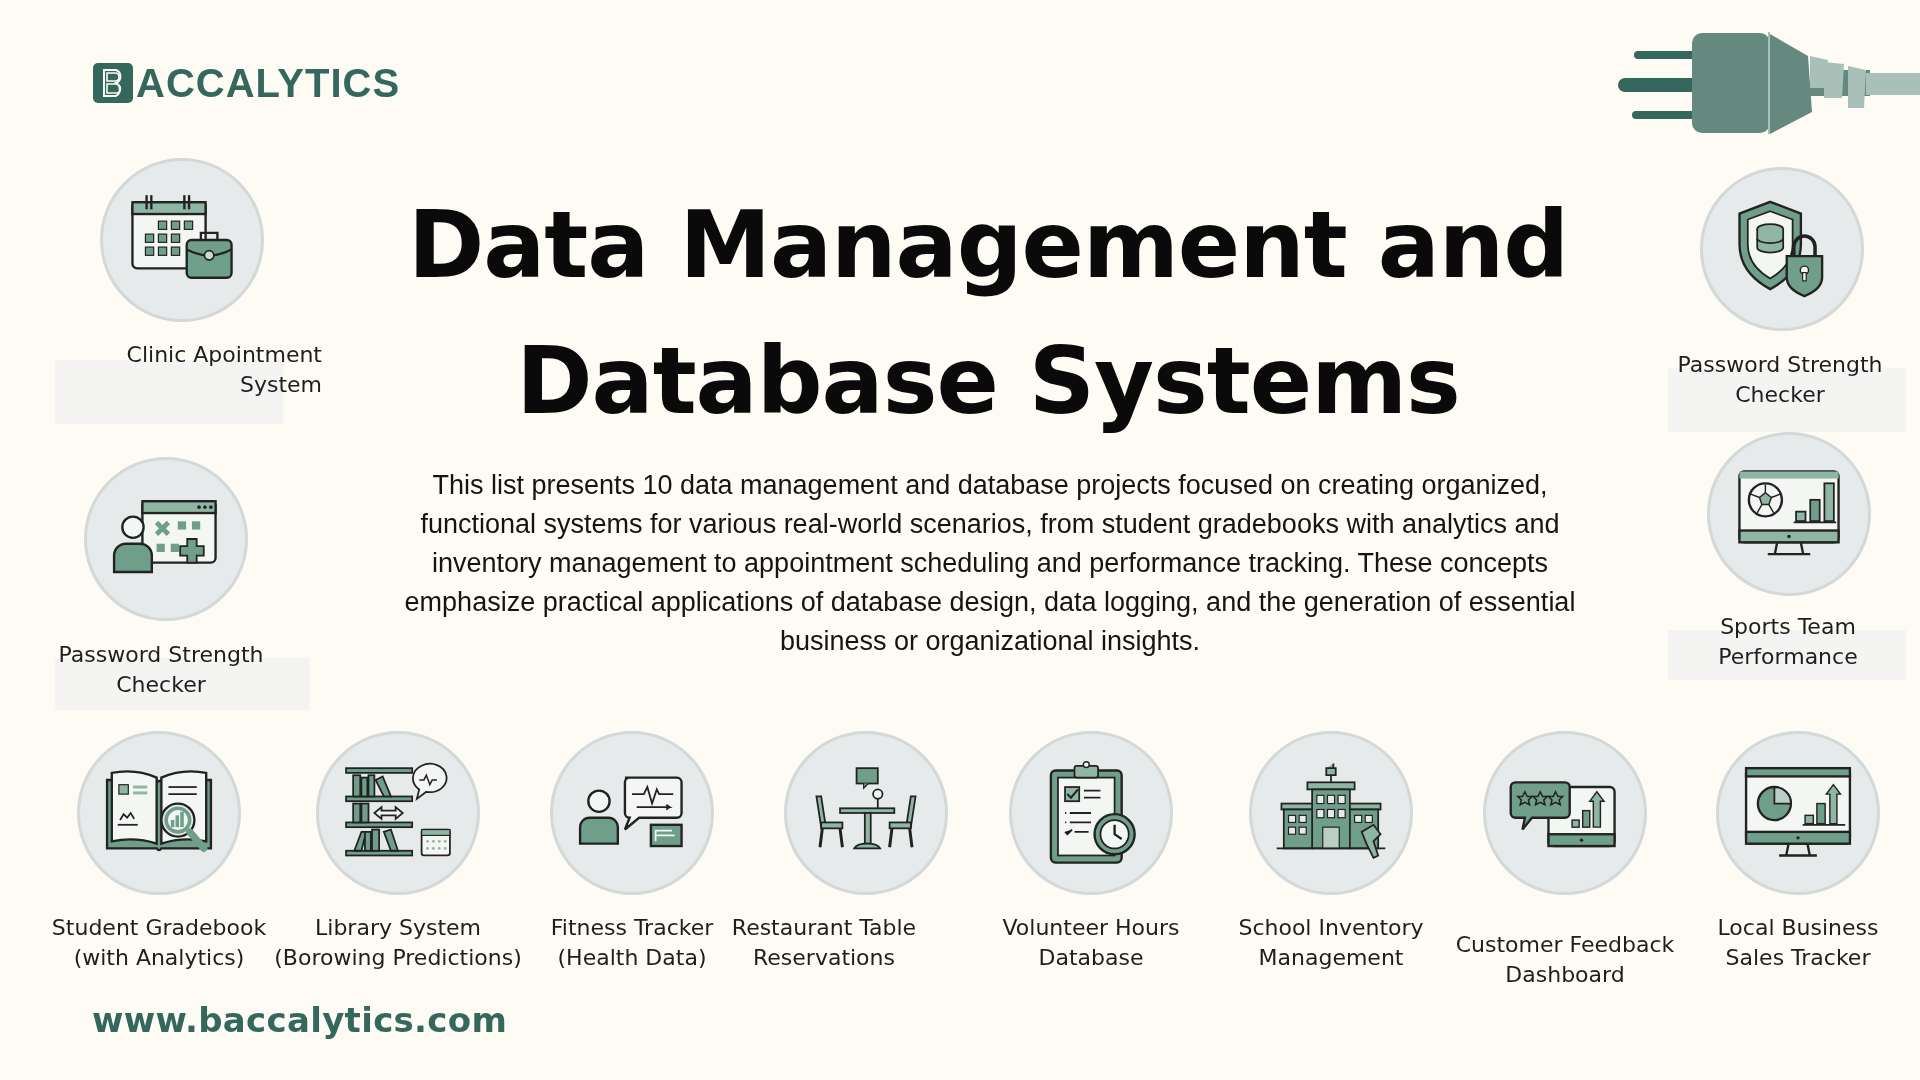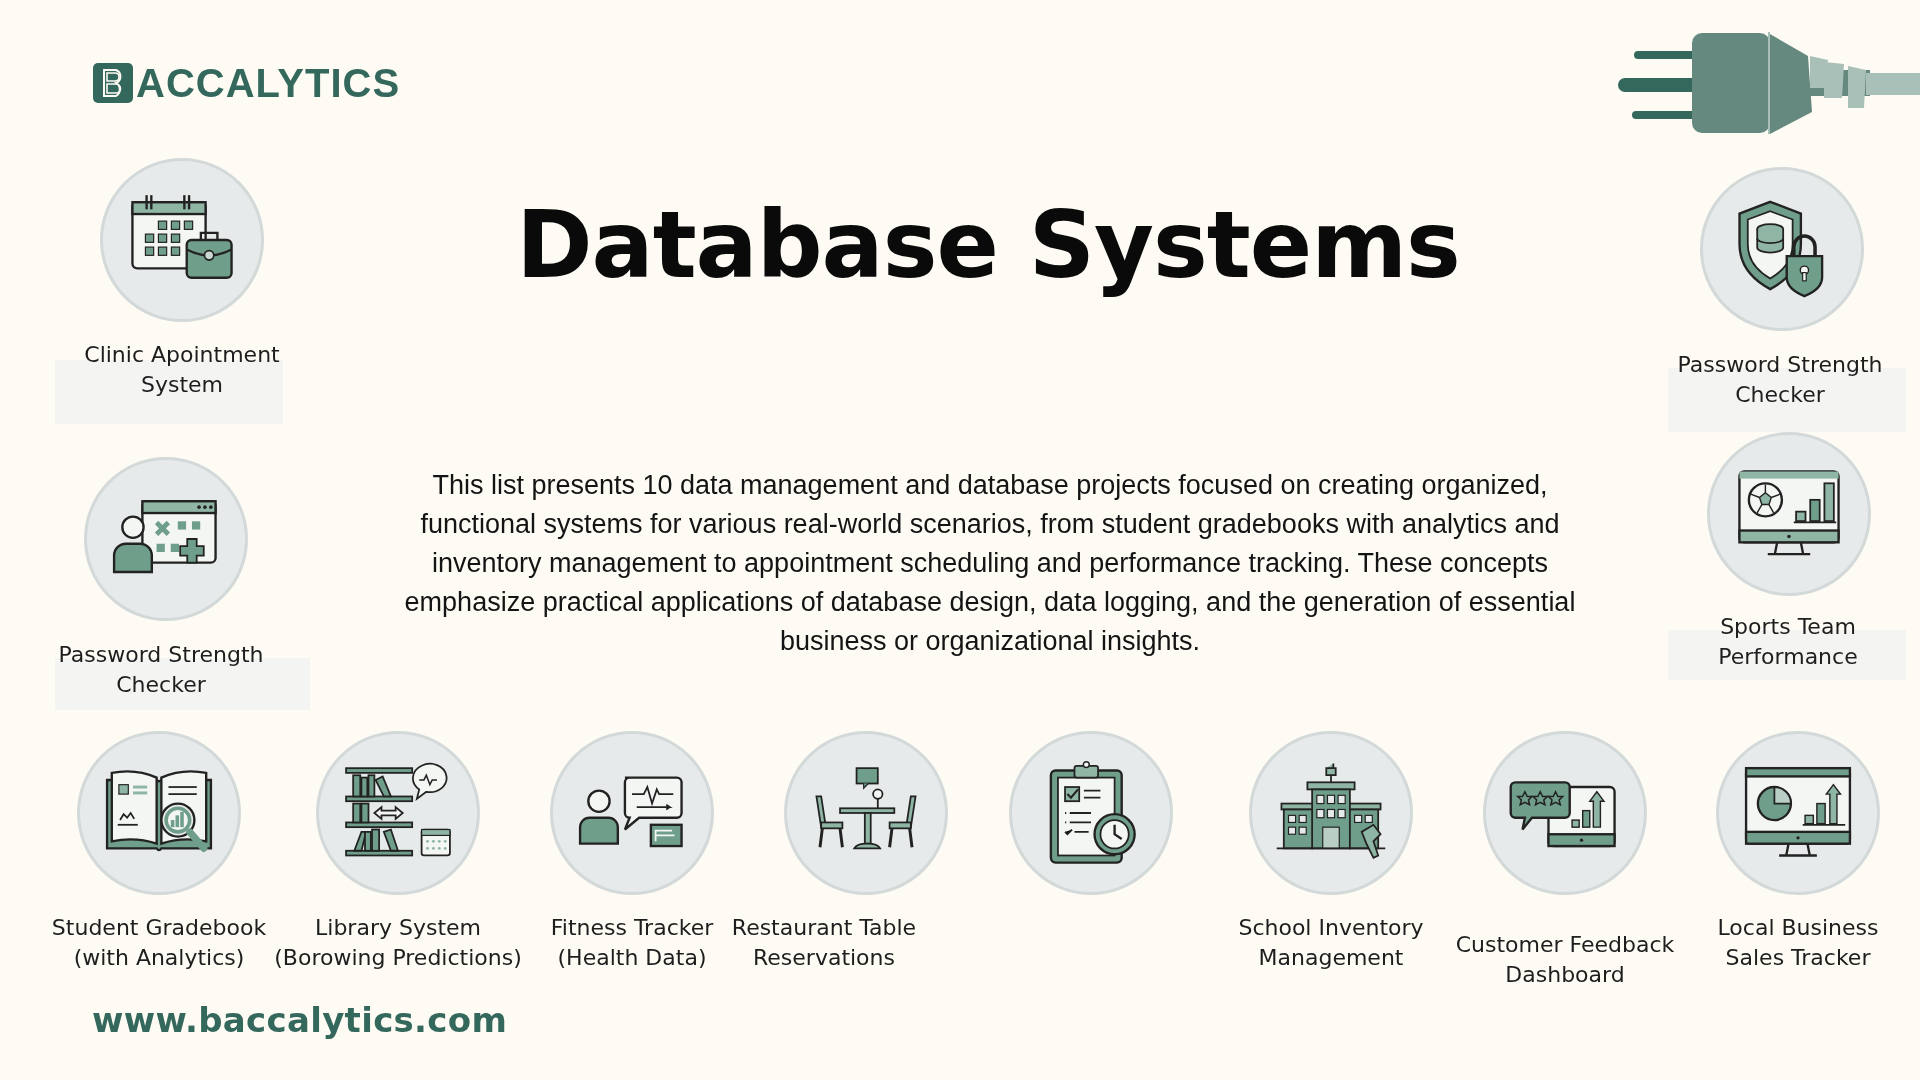--- a/index.html
+++ b/index.html
@@ -72,20 +72,21 @@
     <rect x="94" y="5" width="78" height="100" rx="10" fill="#66897f"></rect>
     <line x1="171" y1="4" x2="171" y2="106" stroke="#a9c0b9" stroke-width="2"></line>
     <path d="M172 6 L210 28 L214 84 L172 106 Z" fill="#66897f"></path>
     <rect x="212" y="42" width="60" height="26" fill="#66897f"></rect>
     <path d="M212 28 L230 32 L228 60 L212 60 Z M226 34 L246 36 L244 70 L226 70 Z M250 38 L268 42 L266 80 L250 80 Z" fill="#a9c0b9"></path>
     <rect x="268" y="45" width="54" height="22" fill="#a9c0b9"></rect>
   </svg>
 </div>
 
 <div class="abs title">
+  <div>Data Management and</div>
   <div>Database Systems</div>
 </div>
 
 <div class="abs desc">This list presents 10 data management and database projects focused on creating organized, functional systems for various real-world scenarios, from student gradebooks with analytics and inventory management to appointment scheduling and performance tracking. These concepts emphasize practical applications of database design, data logging, and the generation of essential business or organizational insights.</div>
 
 <div class="label-bg" style="left:55px;top:360px;width:228px;height:64px;"></div>
 <div class="label-bg" style="left:55px;top:658px;width:255px;height:52px;"></div>
 <div class="label-bg" style="left:1668px;top:368px;width:238px;height:64px;"></div>
 <div class="label-bg" style="left:1668px;top:630px;width:238px;height:50px;"></div>
 
@@ -107,21 +108,21 @@
       <rect x="19" y="56" width="7" height="7"></rect>
         <rect x="30" y="56" width="7" height="7"></rect>
         <rect x="41" y="56" width="7" height="7"></rect>
     </g>
     <rect x="54" y="50" width="38" height="32" rx="4" fill="#6f9e8b" stroke="#222" stroke-width="2"></rect>
     <path d="M66 50 V44 h14 v6" fill="none" stroke="#222" stroke-width="2"></path>
     <path d="M54 58 Q73 68 92 58" fill="none" stroke="#222" stroke-width="2"></path>
     <circle cx="73" cy="63" r="4" fill="#c9d8d2" stroke="#222" stroke-width="1.5"></circle>
   </svg>
 </div>
-<div class="label" style="left:42px;top:340px;">
+<div class="label" style="left:42px;top:340px;text-align:right;">
   <div>Clinic Apointment</div>
     <div>System</div>
 </div>
 
 <div class="circle" style="left:84px;top:457px;">
   <svg viewBox="0 0 100 100">
     <rect x="30" y="18" width="62" height="52" rx="4" fill="#f4f6f4" stroke="#222" stroke-width="2"></rect>
     <rect x="30" y="18" width="62" height="10" fill="#8fb5a5" stroke="#222" stroke-width="2"></rect>
     <circle cx="78" cy="23" r="1.5" fill="#222"></circle>
       <circle cx="83" cy="23" r="1.5" fill="#222"></circle>
@@ -292,20 +293,22 @@
     <rect x="28" y="28" width="12" height="12" fill="#8fb5a5" stroke="#222" stroke-width="1.5"></rect>
     <path d="M30 34 l3 3 6 -7" fill="none" stroke="#222" stroke-width="1.8"></path>
     <path d="M44 31 h14 M44 37 h14" stroke="#222" stroke-width="1.5"></path>
     <path d="M28 50 h1 M32 50 h18 M28 58 h1 M32 58 h18 M28 66 l2 2 4 -4 M36 66 h12" stroke="#222" stroke-width="1.5"></path>
     <circle cx="70" cy="68" r="17" fill="#6f9e8b" stroke="#222" stroke-width="2"></circle>
     <circle cx="70" cy="68" r="12" fill="#f4f6f4" stroke="#222" stroke-width="1.5"></circle>
     <path d="M70 60 v8 l6 4" fill="none" stroke="#222" stroke-width="2"></path>
   </svg>
 </div>
 <div class="label" style="left:951px;top:913px;">
+  <div>Volunteer Hours</div>
+    <div>Database</div>
 </div>
 
 <div class="circle" style="left:1249px;top:731px;">
   <svg viewBox="0 0 100 100">
     <path d="M46 12 h6 v-4 M46 12 v6 h8 v-6 z" fill="#8fb5a5" stroke="#222" stroke-width="1.5"></path>
     <line x1="50" y1="18" x2="50" y2="24" stroke="#222" stroke-width="1.5"></line>
     <rect x="30" y="24" width="40" height="6" fill="#8fb5a5" stroke="#222" stroke-width="1.5"></rect>
     <rect x="34" y="30" width="32" height="50" fill="#6f9e8b" stroke="#222" stroke-width="1.5"></rect>
     <rect x="8" y="42" width="26" height="5" fill="#8fb5a5" stroke="#222" stroke-width="1.5"></rect>
     <rect x="66" y="42" width="26" height="5" fill="#8fb5a5" stroke="#222" stroke-width="1.5"></rect>

